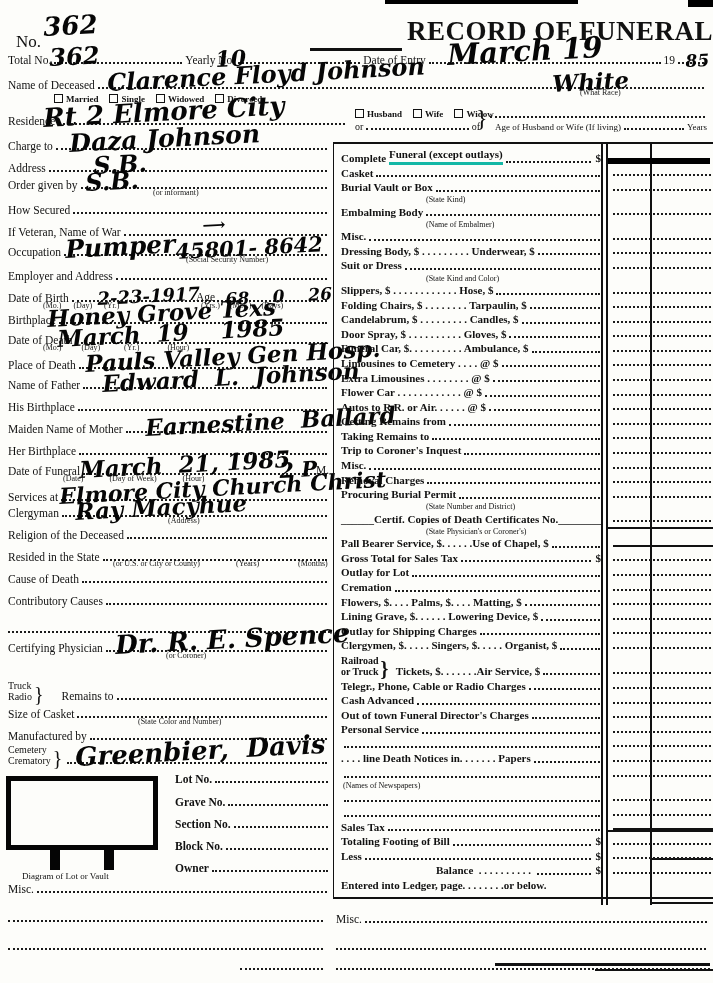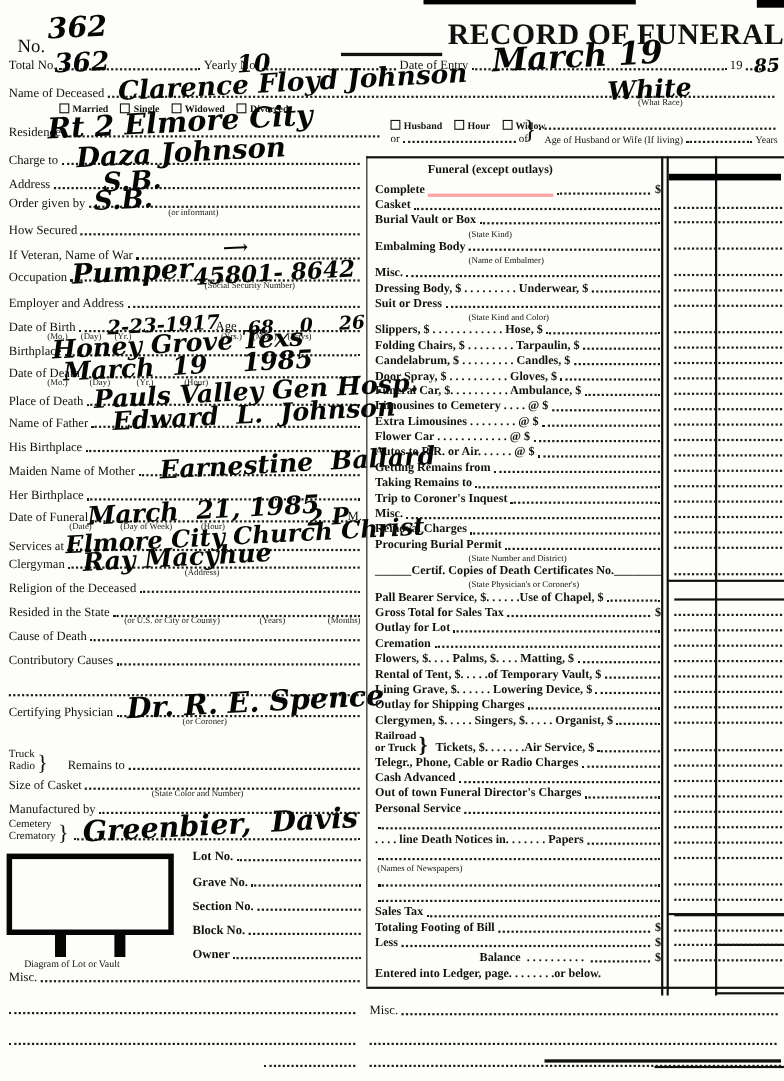--- a/index.html
+++ b/index.html
@@ -35,21 +35,21 @@
   .cdollar{margin:0 2px;white-space:pre;}
   .subc{position:absolute;left:85px;bottom:-1px;font-size:8px;font-weight:400;white-space:pre;}
   .has-sub{padding-bottom:10px;}
   .has-sub::after{bottom:13px;}
   .sub-left .subc{left:2px;}
   .row-complete::after{display:none;}
   .amt-solid::after{border-bottom:2px solid #111;}
   .row-ledger::after{display:none;}
   .row-balance{padding-left:95px;}
   .row-rail{min-height:24px;}
-  .cmain{border-bottom:3px solid #fca5a5;padding-bottom:15px;white-space:pre;}
+  .cmain{border-bottom:3px solid #14b8a6;padding-bottom:1px;white-space:pre;}
   
   .vline{position:absolute;width:1.5px;background:#111;}
   .hline{position:absolute;background:#111;}
   .dotline{position:absolute;border-bottom:2px dotted #1c1c1c;height:0;}
   
   .diagram{position:absolute;left:6px;top:776px;width:152px;height:74px;
            border:5px solid #050505;box-sizing:border-box;}
   .leg{position:absolute;width:10px;height:22px;background:#050505;}
   .title{position:absolute;left:0;right:0;top:16px;text-align:right;
          font-size:27px;font-weight:700;letter-spacing:.5px;}
@@ -98,21 +98,21 @@
   </div>
 
   <div class="lrow" style="left:8px;top:112px;width:340px">
     <span class="lbl">Residence</span>
     <span class="ld"></span>
     <span class="hw" style="left:36px;font-size:26px">Rt 2 Elmore City</span>
   </div>
 
   <div class="lrow" style="left:355px;top:107px;width:130px;height:12px">
     <span class="ckitem"><span class="cb"></span><span>Husband</span></span>
-    <span class="ckitem"><span class="cb"></span><span>Hour</span></span>
+    <span class="ckitem"><span class="cb"></span><span>Wife</span></span>
     <span class="ckitem"><span class="cb"></span><span>Widow</span></span>
   </div>
   <span class="inlbl" style="left:476px;top:106px;font-size:24px">}</span>
   <div class="dotline" style="left:490px;top:116px;width:215px"></div>
   <div class="lrow" style="left:355px;top:120px;width:125px;height:12px;font-size:10px">
     <span class="lbl">or</span>
     <span class="ld"></span>
     <span class="lbl">of</span>
   </div>
   <div class="lrow" style="left:495px;top:121px;width:212px;height:11px;font-size:9px">
@@ -507,26 +507,20 @@
 
       </div>
       <div class="crow">
 
         <span class="ctext">Flowers, $. . . . Palms, $. . . . Matting, $</span>
         <span class="ld"></span>
 
       </div>
       <div class="crow">
 
-        <span class="ctext">Rental of Tent, $. . . . .of Temporary Vault, $</span>
-        <span class="ld"></span>
-
-      </div>
-      <div class="crow">
-
         <span class="ctext">Lining Grave, $. . . . . . Lowering Device, $</span>
         <span class="ld"></span>
 
       </div>
       <div class="crow">
 
         <span class="ctext">Outlay for Shipping Charges</span>
         <span class="ld"></span>
 
       </div>

